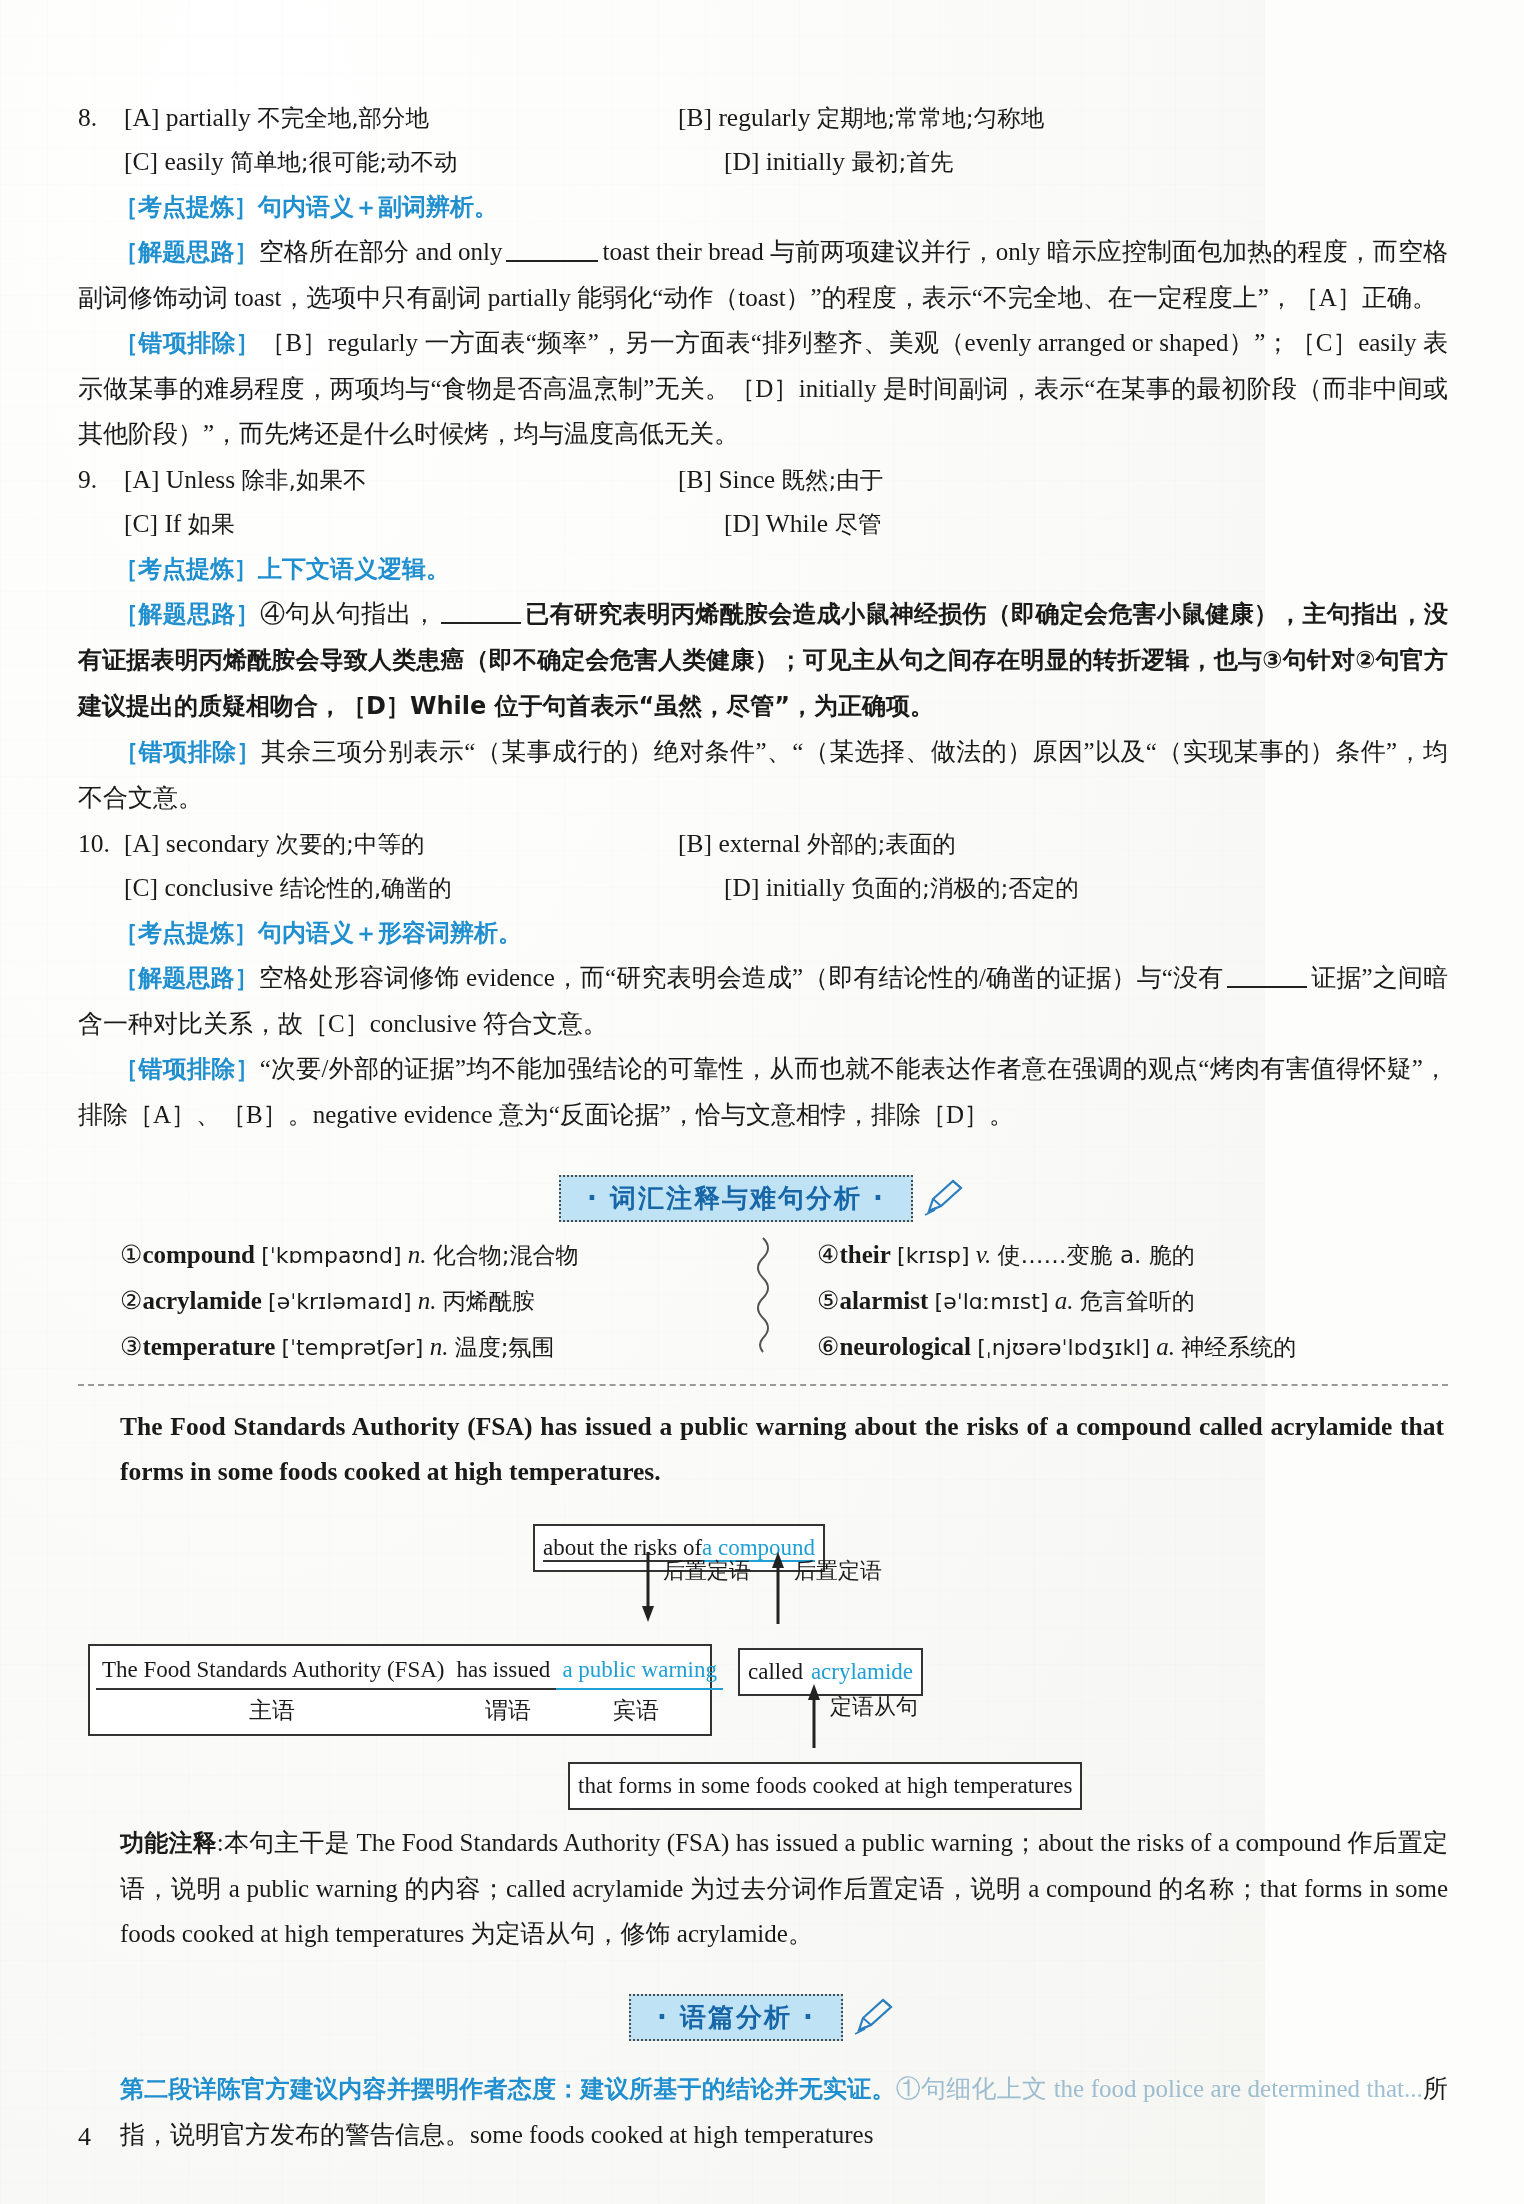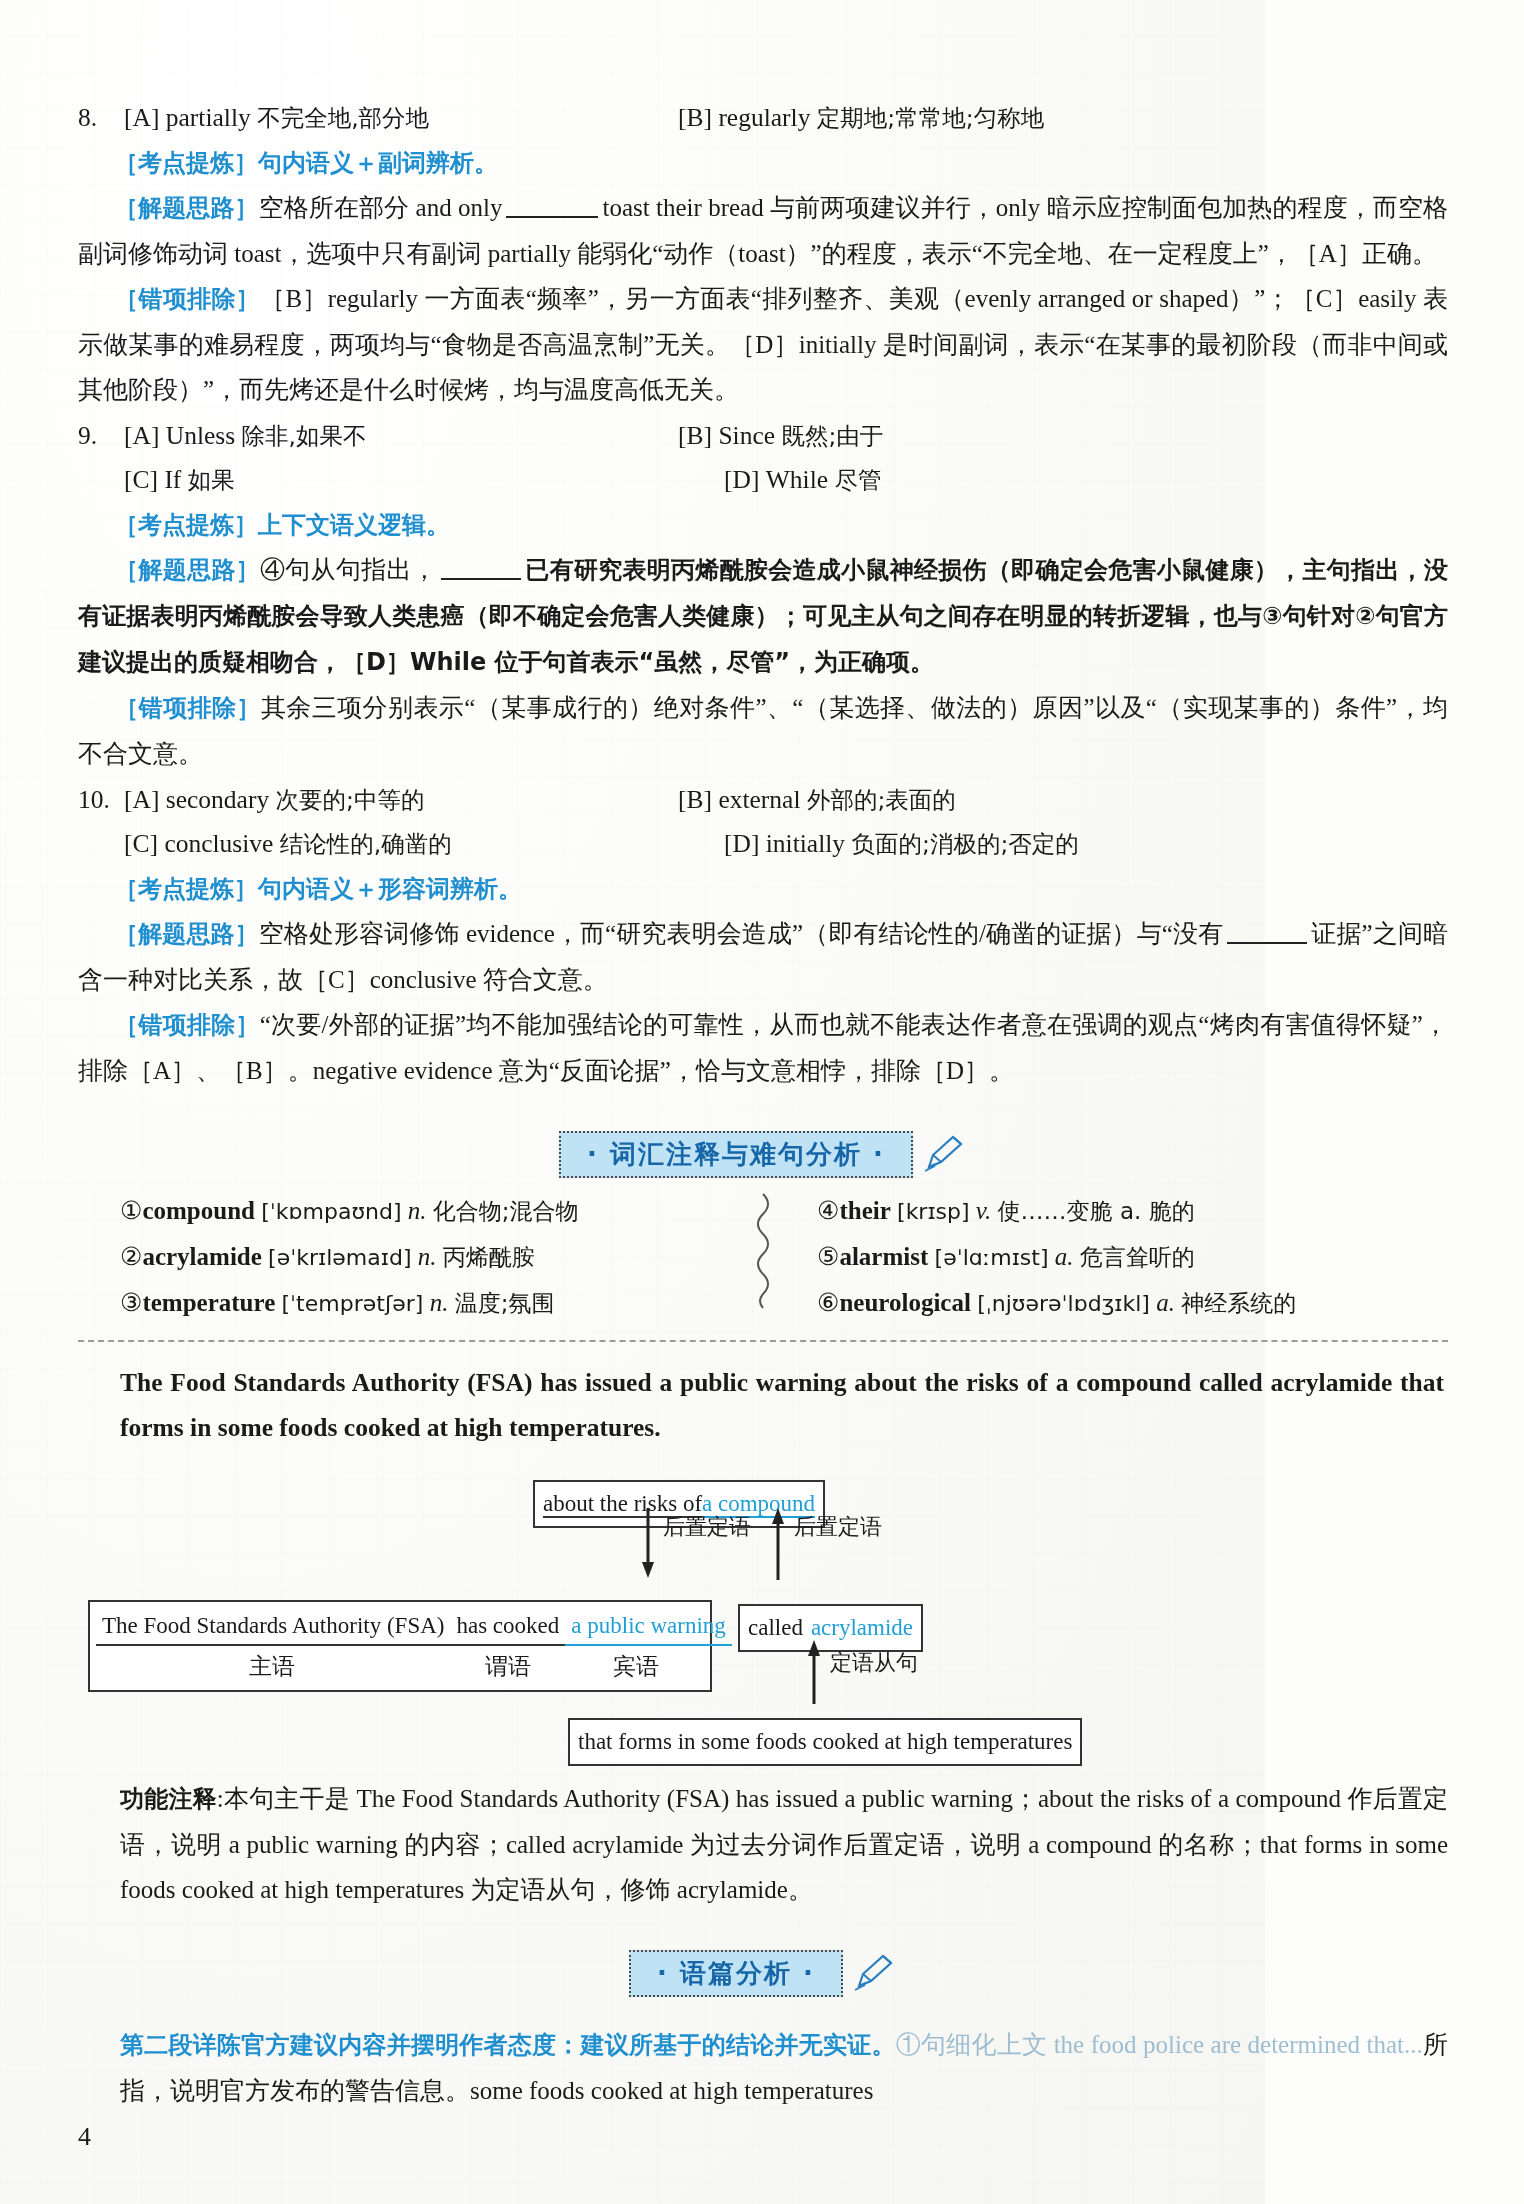--- a/index.html
+++ b/index.html
@@ -201,20 +201,28 @@
 
     <div class="qblock">
       <div class="opt-row">
         <div class="opt-col">
           <span class="qnum">8.</span><span class="en">[A]</span>&nbsp;<span class="en">partially</span>&nbsp;<span class="cn">不完全地,部分地</span>
         </div>
         <div class="opt-col right">
           <span class="en">[B]</span>&nbsp;<span class="en">regularly</span>&nbsp;<span class="cn">定期地;常常地;匀称地</span>
         </div>
       </div>
+      <div class="opt-row">
+        <div class="opt-col indent-opt">
+          <span class="en">[C]</span>&nbsp;<span class="en">easily</span>&nbsp;<span class="cn">简单地;很可能;动不动</span>
+        </div>
+        <div class="opt-col right">
+          <span class="en">[D]</span>&nbsp;<span class="en">initially</span>&nbsp;<span class="cn">最初;首先</span>
+        </div>
+      </div>
       <div class="tagline">
         <span class="ind" style="display:inline-block;width:36px;"></span><span class="tag">［考点提炼］</span><span class="tag-blue-txt">句内语义＋副词辨析。</span>
       </div>
       <p class="para">
         <span class="ind"></span><span class="tag">［解题思路］</span><span>空格所在部分 and only</span><span class="blankline"></span><span>toast their bread 与前两项建议并行，only 暗示应控制面包加热的程度，而空格副词修饰动词 toast，选项中只有副词 partially 能弱化“动作（toast）”的程度，表示“不完全地、在一定程度上”，［A］正确。</span>
       </p>
       <p class="para">
         <span class="ind"></span><span class="tag">［错项排除］</span><span>［B］regularly 一方面表“频率”，另一方面表“排列整齐、美观（evenly arranged or shaped）”；［C］easily 表示做某事的难易程度，两项均与“食物是否高温烹制”无关。［D］initially 是时间副词，表示“在某事的最初阶段（而非中间或其他阶段）”，而先烤还是什么时候烤，均与温度高低无关。</span>
       </p>
     </div>
@@ -356,21 +364,21 @@
 
       <svg style="position:absolute;left:690px;top:48px;" width="20" height="72">
         <line x1="10" y1="72" x2="10" y2="14" stroke="#222" stroke-width="3"></line>
         <polygon points="10,0 4,16 16,16" fill="#222"></polygon>
       </svg>
       <div class="dlabel" style="left:716px;top:52px;">后置定语</div>
 
       <div class="dbox" style="left:10px;top:120px;width:620px;padding:0;">
         <div style="display:flex;align-items:flex-end;padding:6px 6px 0 6px;">
           <span class="ulined-dk" style="padding:0 6px;">The Food Standards Authority (FSA)</span>
-          <span class="ulined-dk" style="padding:0 6px;">has cooked</span>
+          <span class="ulined-dk" style="padding:0 6px;">has issued</span>
           <span class="cyan ulined" style="padding:0 6px;">a public warning</span>
         </div>
         <div style="display:flex;padding:2px 6px 6px 6px;">
           <span class="role" style="position:static;flex:0 0 352px;text-align:center;">主语</span>
           <span class="role" style="position:static;flex:0 0 120px;text-align:center;">谓语</span>
           <span class="role" style="position:static;flex:1 1 auto;text-align:center;">宾语</span>
         </div>
       </div>
 
       <div class="dbox" style="left:660px;top:124px;">

